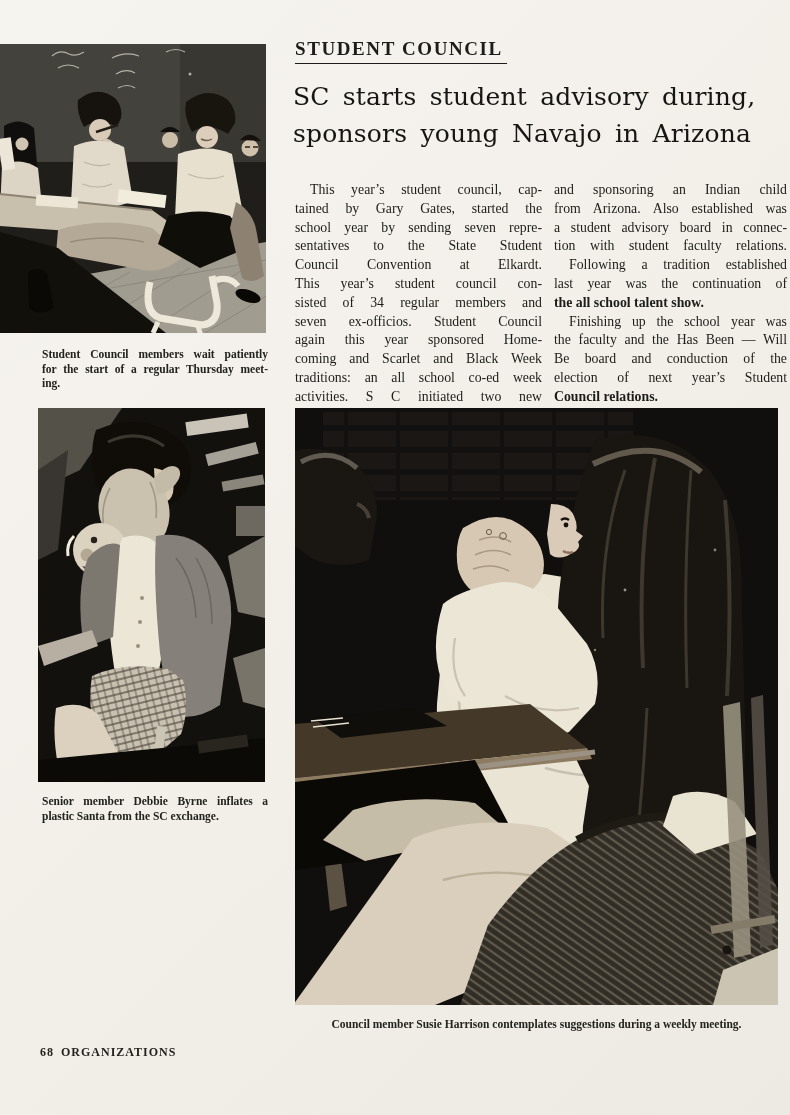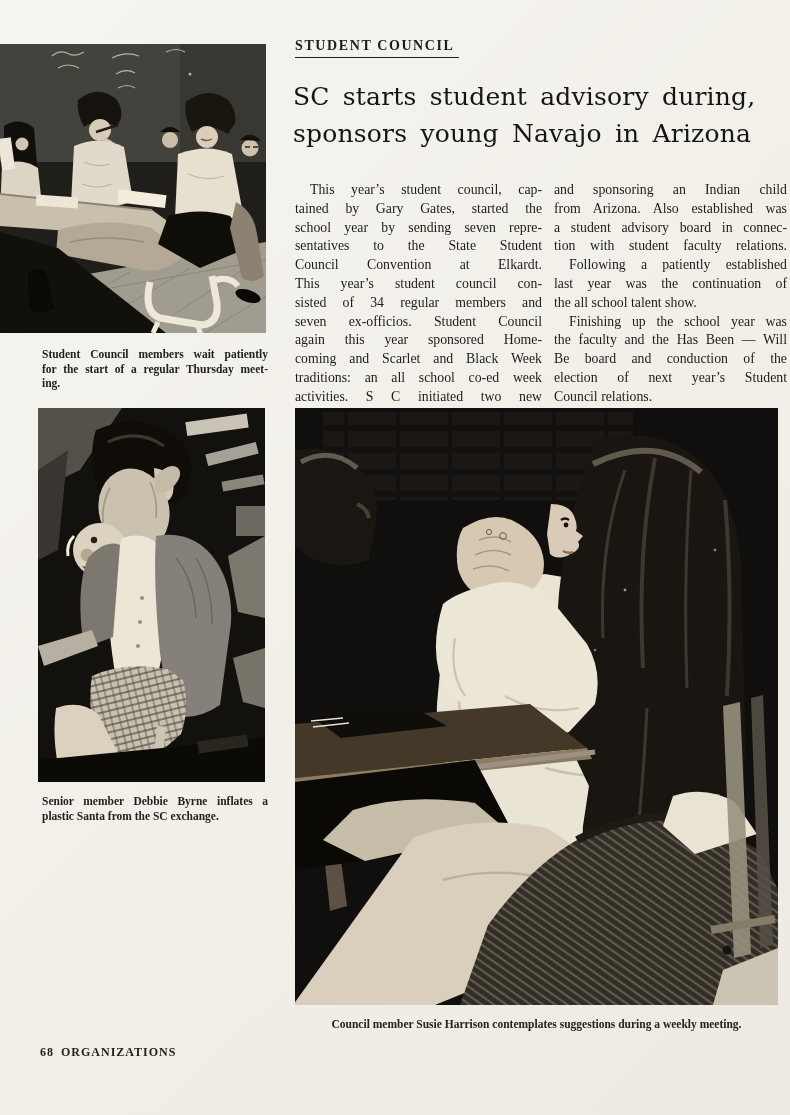--- a/index.html
+++ b/index.html
@@ -8,35 +8,35 @@
     background:linear-gradient(135deg,#f6f4ef 0%,#f2efe9 55%,#eceae3 100%);
     font-family:"Liberation Serif",serif;color:#1d1c1a;overflow:hidden;
   }
   .photo{position:absolute;margin:0;padding:0;background:#181512;overflow:hidden;}
   .photo svg{display:block;filter:blur(.35px) contrast(1.03);}
   .photo1{left:0;top:44px;width:266px;height:289px;}
   .photo2{left:38px;top:408px;width:227px;height:374px;}
   .photo3{left:295px;top:408px;width:483px;height:597px;}
   .section-title{
     position:absolute;left:295px;top:38px;
-    font-size:14px;font-weight:bold;letter-spacing:1.6px;
+    font-size:19px;font-weight:bold;letter-spacing:1.6px;
     border-bottom:1.6px solid #1d1c1a;padding:0 4px 3px 0;
   }
   .headline{position:absolute;left:293px;top:78px;margin:0;font-weight:400;}
   .headline .hl{
     display:block;white-space:nowrap;
     font-family:"DejaVu Serif",serif;font-size:25px;line-height:37px;
     word-spacing:5px;letter-spacing:.2px;color:#161513;
   }
   .col{position:absolute;top:181px;font-size:13.8px;line-height:18.8px;}
   .col1{left:295px;width:247px;}
   .col2{left:554px;width:233px;}
   .ln{width:100%;}
   .j{text-align:justify;text-align-last:justify;}
-  .end{text-align:left;text-align-last:left;}
+  .end{text-align:left;text-align-last:left;font-weight:bold;}
   .ind{text-indent:15px;}
   .caption{position:absolute;font-weight:bold;font-size:11.5px;line-height:14.5px;color:#23221f;}
   .cap1{left:42px;top:347px;width:226px;}
   .cap2{left:42px;top:794px;width:226px;}
   .cap3{left:295px;top:1017px;width:483px;text-align:center;white-space:nowrap;}
   .folio{
     position:absolute;left:40px;top:1045px;
     font-weight:bold;font-size:12px;letter-spacing:1px;color:#23221f;
   }
   .folio .num{margin-right:7px;}
@@ -135,21 +135,21 @@
     <div class="ln j">coming and Scarlet and Black Week</div>
     <div class="ln j">traditions: an all school co-ed week</div>
     <div class="ln j">activities. S C initiated two new</div>
   </div>
 
   <div class="col col2">
     <div class="ln j">and sponsoring an Indian child</div>
     <div class="ln j">from Arizona. Also established was</div>
     <div class="ln j">a student advisory board in connec-</div>
     <div class="ln j">tion with student faculty relations.</div>
-    <div class="ln j ind">Following a patiently established</div>
+    <div class="ln j ind">Following a tradition established</div>
     <div class="ln j">last year was the continuation of</div>
     <div class="ln end">the all school talent show.</div>
     <div class="ln j ind">Finishing up the school year was</div>
     <div class="ln j">the faculty and the Has Been — Will</div>
     <div class="ln j">Be board and conduction of the</div>
     <div class="ln j">election of next year’s Student</div>
     <div class="ln end">Council relations.</div>
   </div>
 
   <div class="caption cap1">

